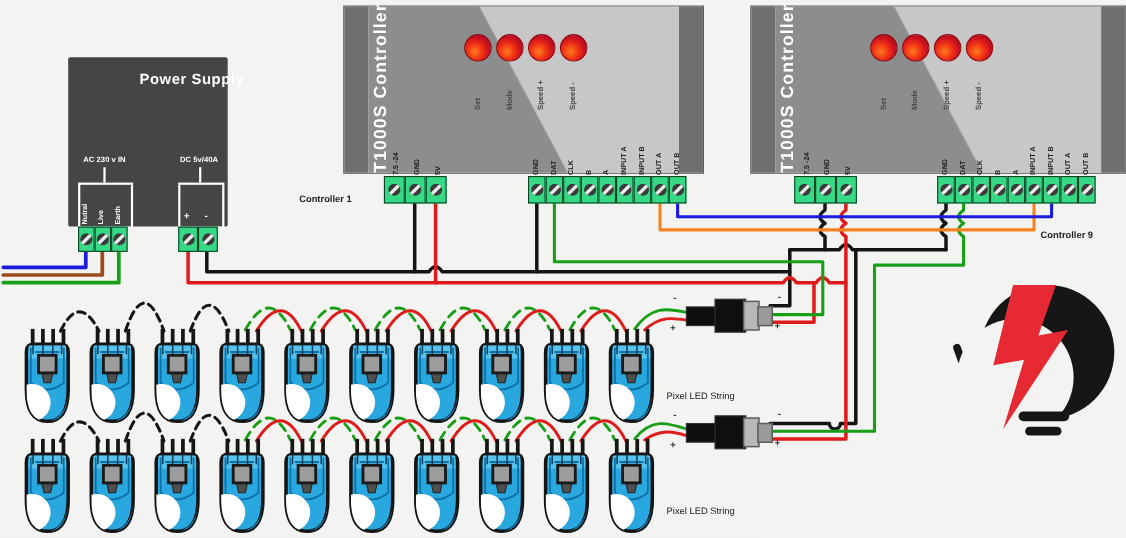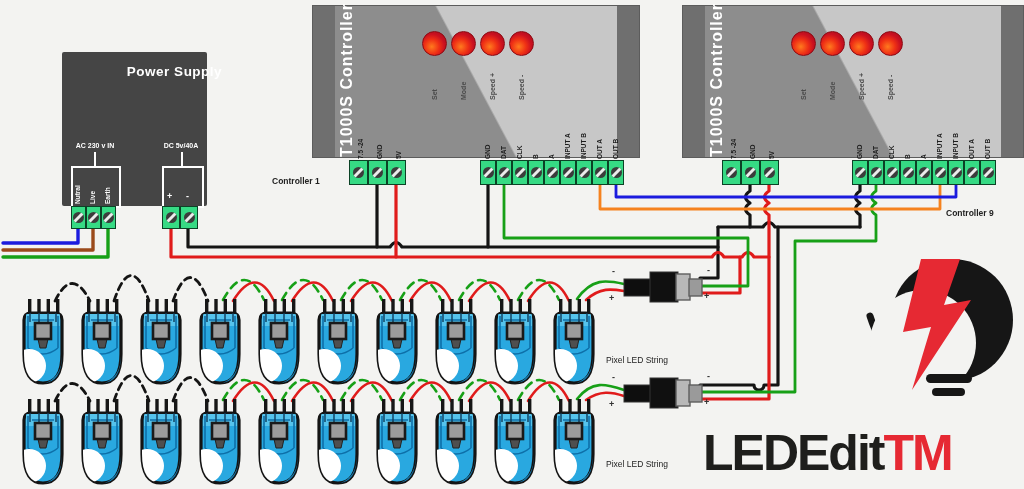--- a/index.html
+++ b/index.html
@@ -396,15 +396,14 @@
 
   <div class="csign" style="left:612px;top:266px;">-</div>
   <div class="csign" style="left:609px;top:293px;">+</div>
   <div class="csign" style="left:707px;top:265px;">-</div>
   <div class="csign" style="left:704px;top:291px;">+</div>
   <div class="csign" style="left:612px;top:372px;">-</div>
   <div class="csign" style="left:609px;top:399px;">+</div>
   <div class="csign" style="left:707px;top:371px;">-</div>
   <div class="csign" style="left:704px;top:397px;">+</div>
 
-  <div class="logo-text"><span>LEDEdit</span><span class="tm">TM</span></div>
 
 </div>
 
 </body></html>

